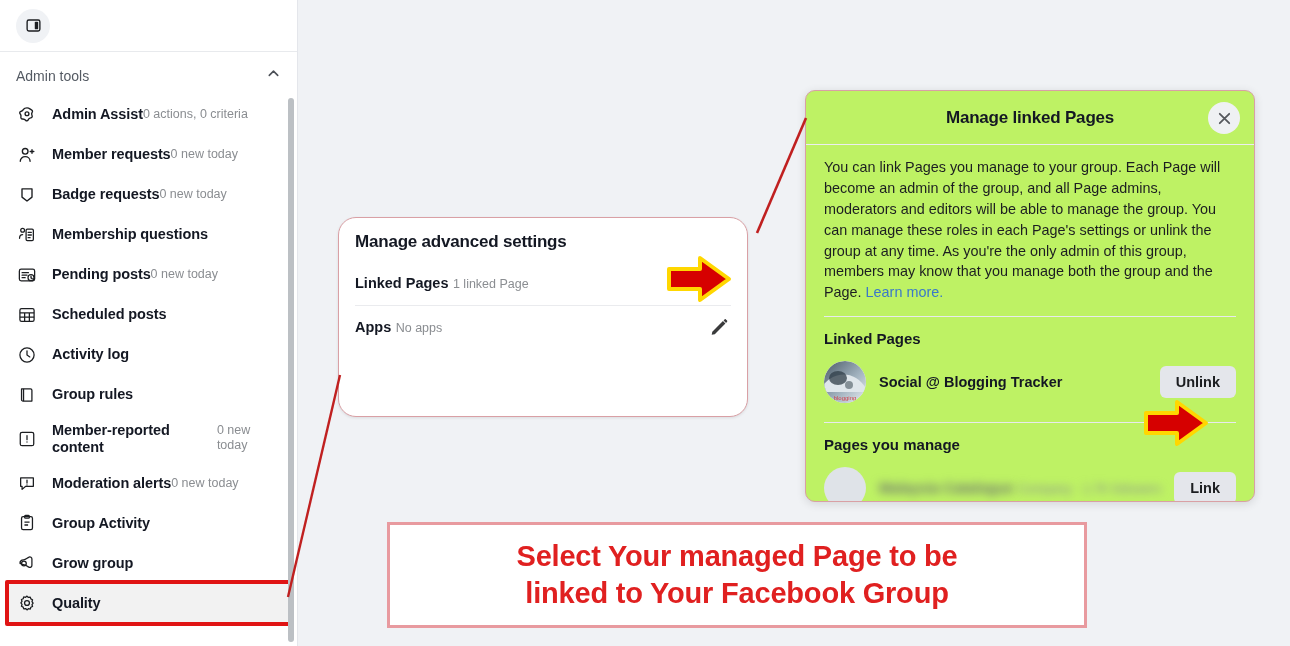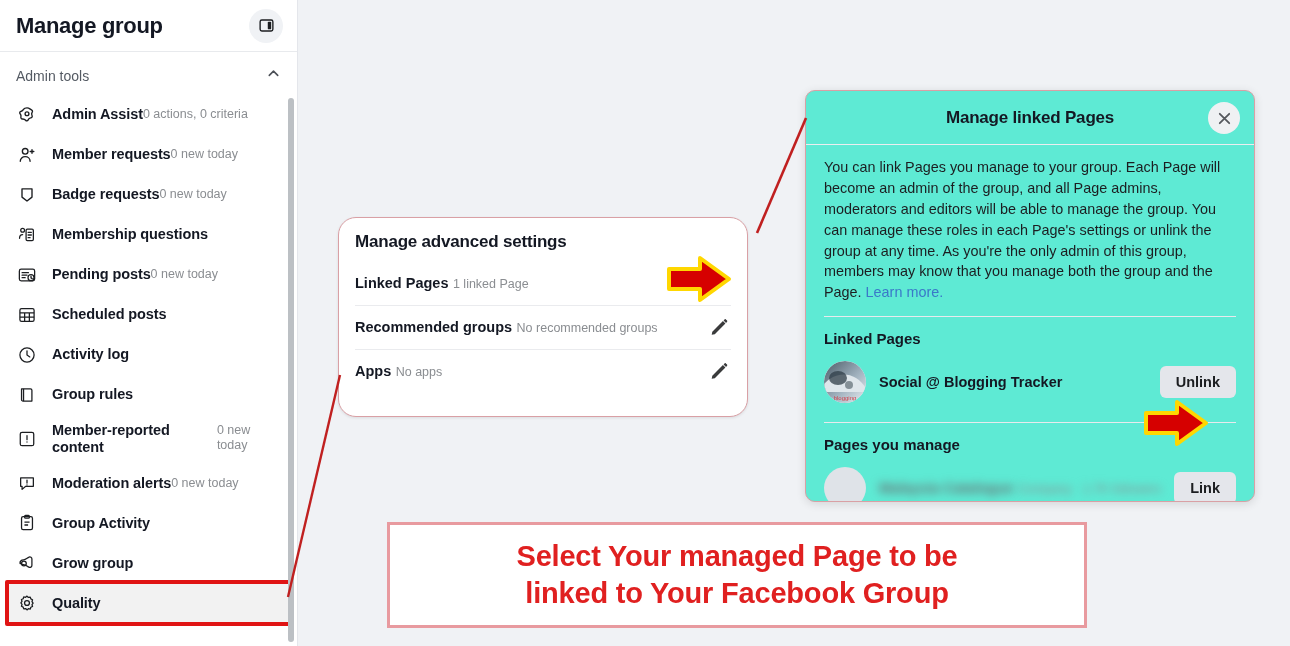--- a/index.html
+++ b/index.html
@@ -96,21 +96,21 @@
   .adv-row:last-child { border-bottom: none; }
   .adv-txt { flex: 1; line-height: 1.25; }
   .adv-lbl { font-size: 14.5px; color: #141823; font-weight: 600; }
   .adv-sub { font-size: 12.5px; color: #8a8d91; margin-top: 2px; }
   .pencil { width: 22px; height: 22px; color: #3a3b3c; cursor: pointer; }
 
   
   .dialog {
     position: absolute; left: 805px; top: 90px;
     width: 450px; height: 412px;
-    background: #5eead4;
+    background: #bef264;
     border: 1.5px solid #d9a0a5;
     border-radius: 10px;
     box-shadow: 0 2px 10px rgba(0,0,0,.12);
     overflow: hidden;
   }
   .dlg-head {
     position: relative; height: 54px;
     display: flex; align-items: center; justify-content: center;
     border-bottom: 1px solid #eceef0;
   }
@@ -171,21 +171,20 @@
   .anno { position: absolute; left: 0; top: 0; width: 1290px; height: 646px; pointer-events: none; }
 </style>
 </head>
 <body>
 
 <div id="root">
 
   <div class="sidebar">
 
     <div class="sb-header">
-      <div class="sb-title">Manage group</div>
       <div class="collapse-btn">
         <svg width="17" height="17" viewBox="0 0 20 20" fill="none" stroke="#1c1e21" stroke-width="1.6">
           <rect x="2.5" y="3.5" width="15" height="13" rx="2"></rect>
           <rect x="11.5" y="5.5" width="4" height="9" rx="1" fill="#1c1e21" stroke="none"></rect>
         </svg>
       </div>
     </div>
 
     <div class="section-head">
       <span class="lbl">Admin tools</span>
@@ -378,31 +377,20 @@
         <span class="adv-lbl">Linked Pages</span>
         <span class="adv-sub">1 linked Page</span>
       </span>
       <span class="pencil">
         <svg width="22" height="22" viewBox="0 0 24 24" fill="#3a3b3c">
           <path d="M3.6 17.1l-.7 3.4 3.4-.7L17.9 8.2l-2.7-2.7zM19.7 6.4c.4-.4.4-1 0-1.4l-1.3-1.3c-.4-.4-1-.4-1.4 0l-1.1 1.1 2.7 2.7z"></path>
         </svg>
       </span>
     </div>
 
-    <div class="adv-row">
-      <span class="adv-txt">
-        <span class="adv-lbl">Recommended groups</span>
-        <span class="adv-sub">No recommended groups</span>
-      </span>
-      <span class="pencil">
-        <svg width="22" height="22" viewBox="0 0 24 24" fill="#3a3b3c">
-          <path d="M3.6 17.1l-.7 3.4 3.4-.7L17.9 8.2l-2.7-2.7zM19.7 6.4c.4-.4.4-1 0-1.4l-1.3-1.3c-.4-.4-1-.4-1.4 0l-1.1 1.1 2.7 2.7z"></path>
-        </svg>
-      </span>
-    </div>
 
     <div class="adv-row">
       <span class="adv-txt">
         <span class="adv-lbl">Apps</span>
         <span class="adv-sub">No apps</span>
       </span>
       <span class="pencil">
         <svg width="22" height="22" viewBox="0 0 24 24" fill="#3a3b3c">
           <path d="M3.6 17.1l-.7 3.4 3.4-.7L17.9 8.2l-2.7-2.7zM19.7 6.4c.4-.4.4-1 0-1.4l-1.3-1.3c-.4-.4-1-.4-1.4 0l-1.1 1.1 2.7 2.7z"></path>
         </svg>

